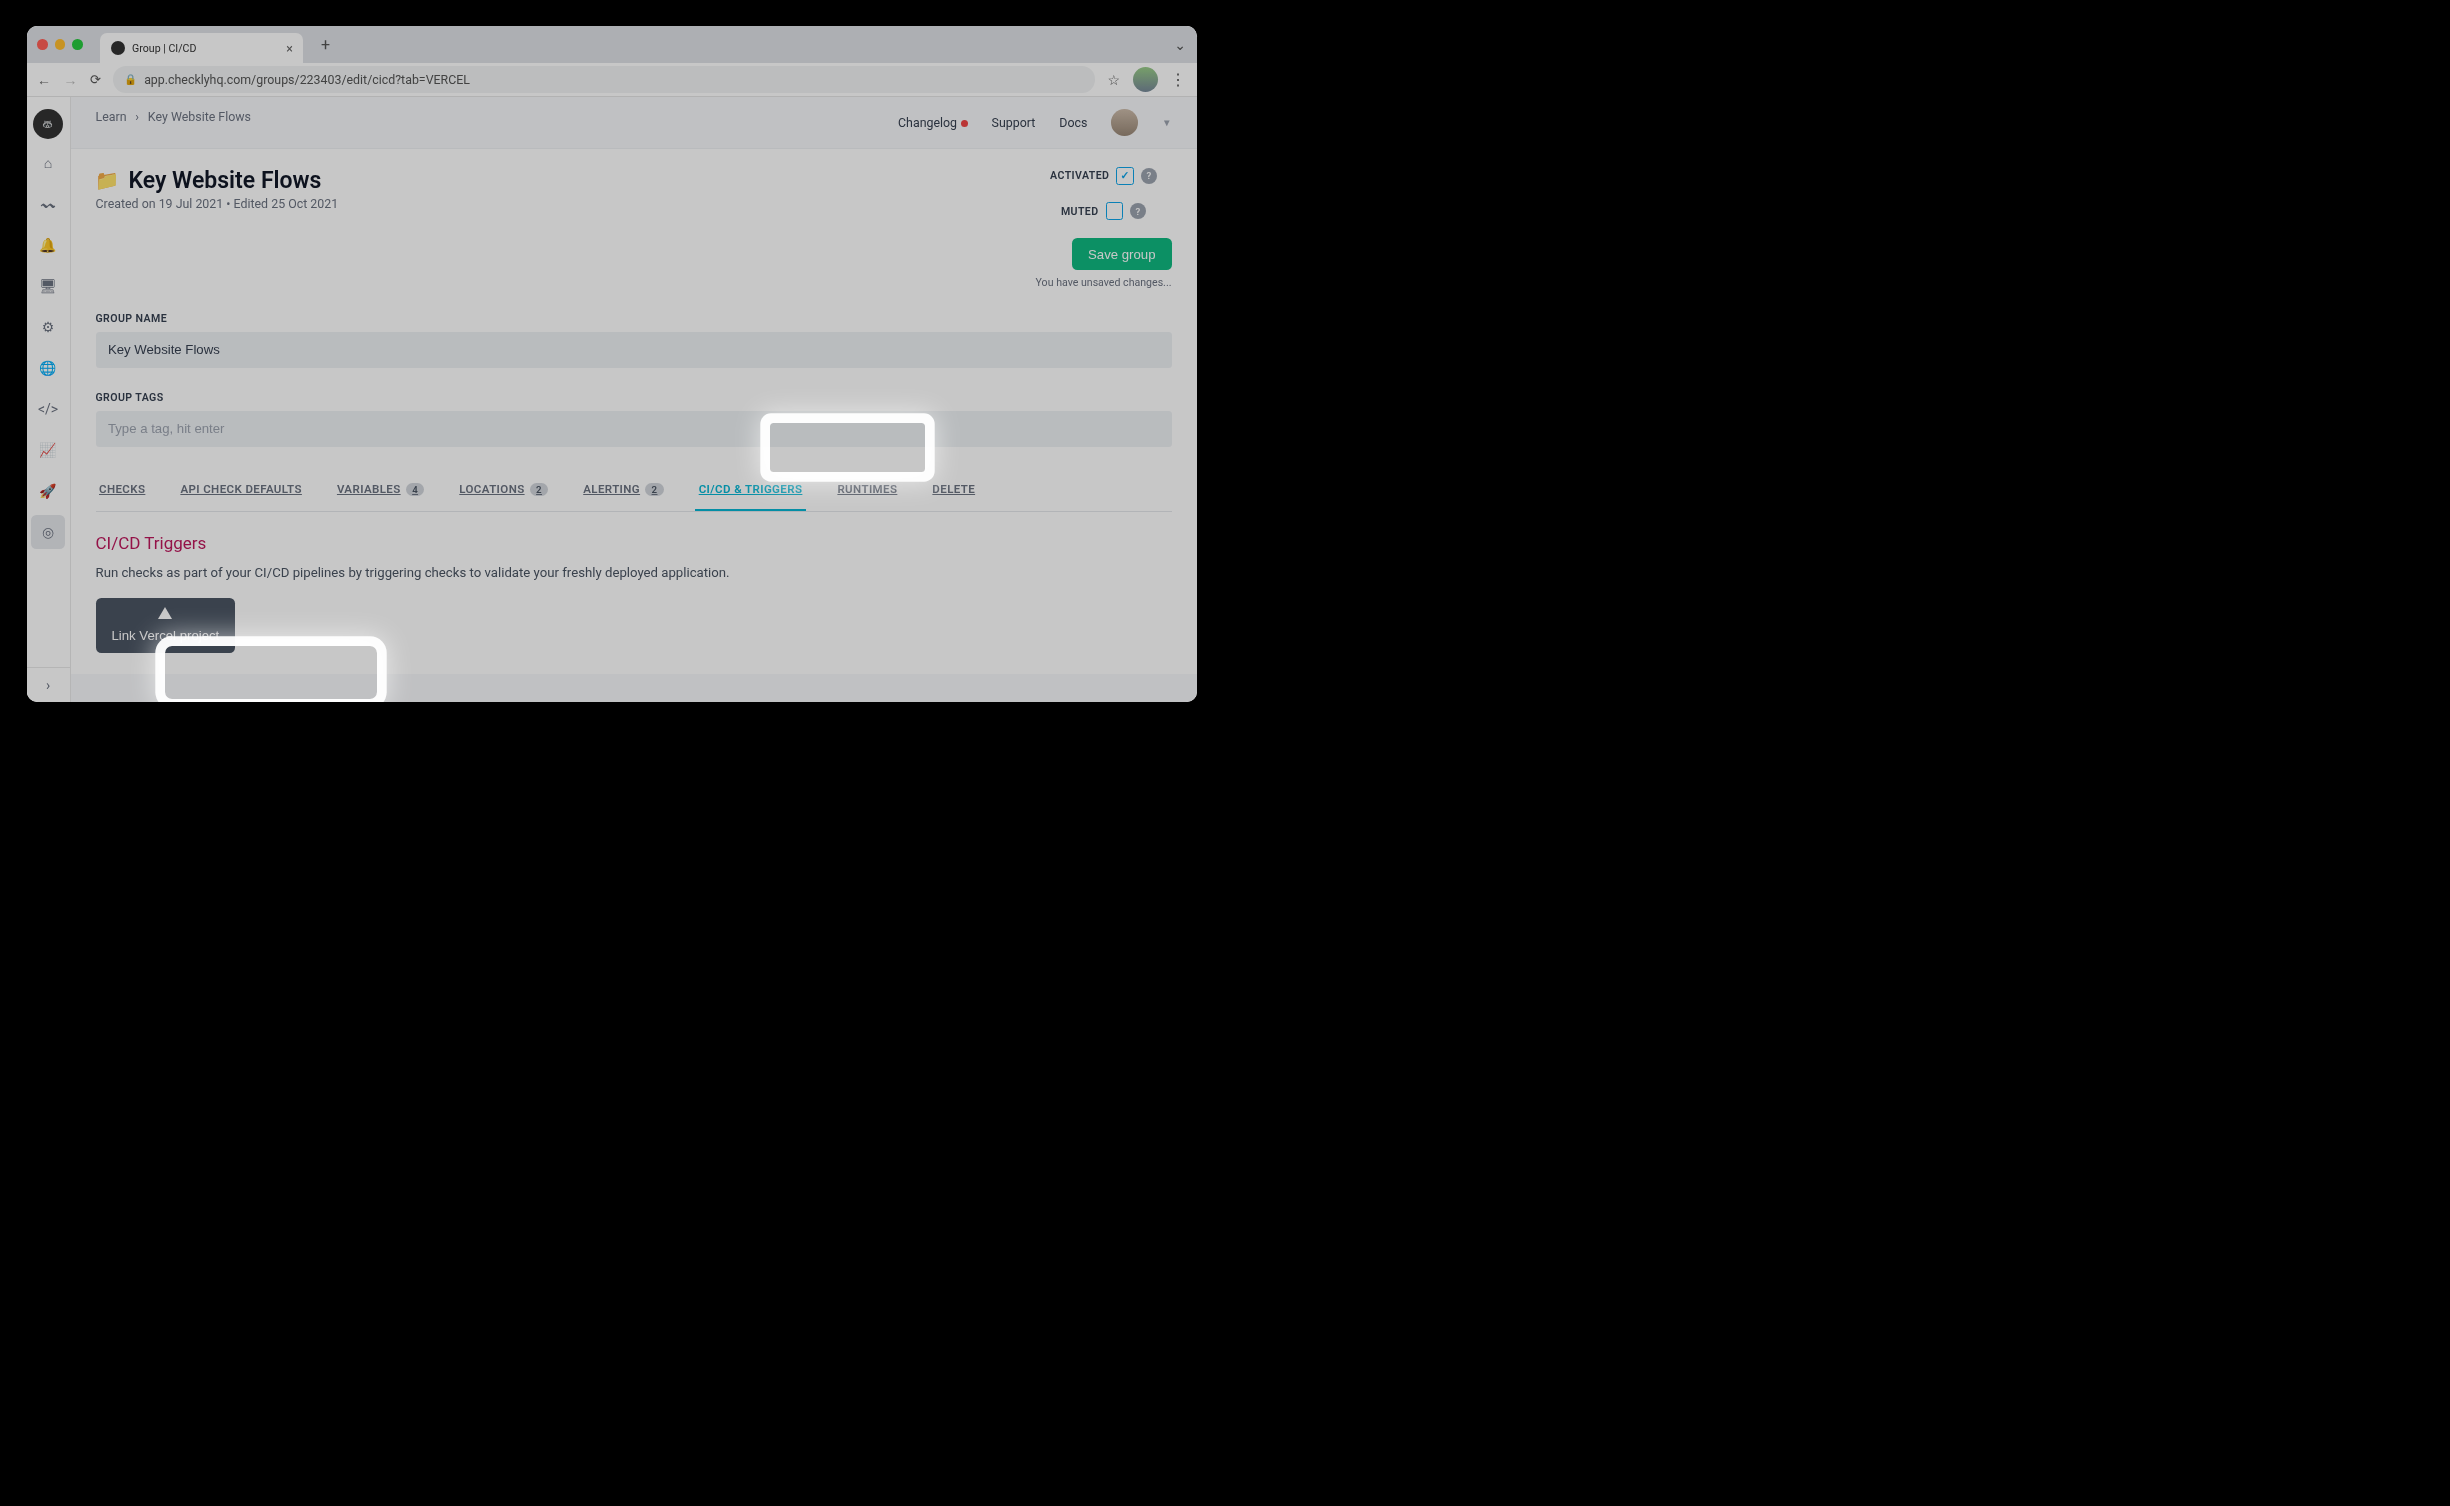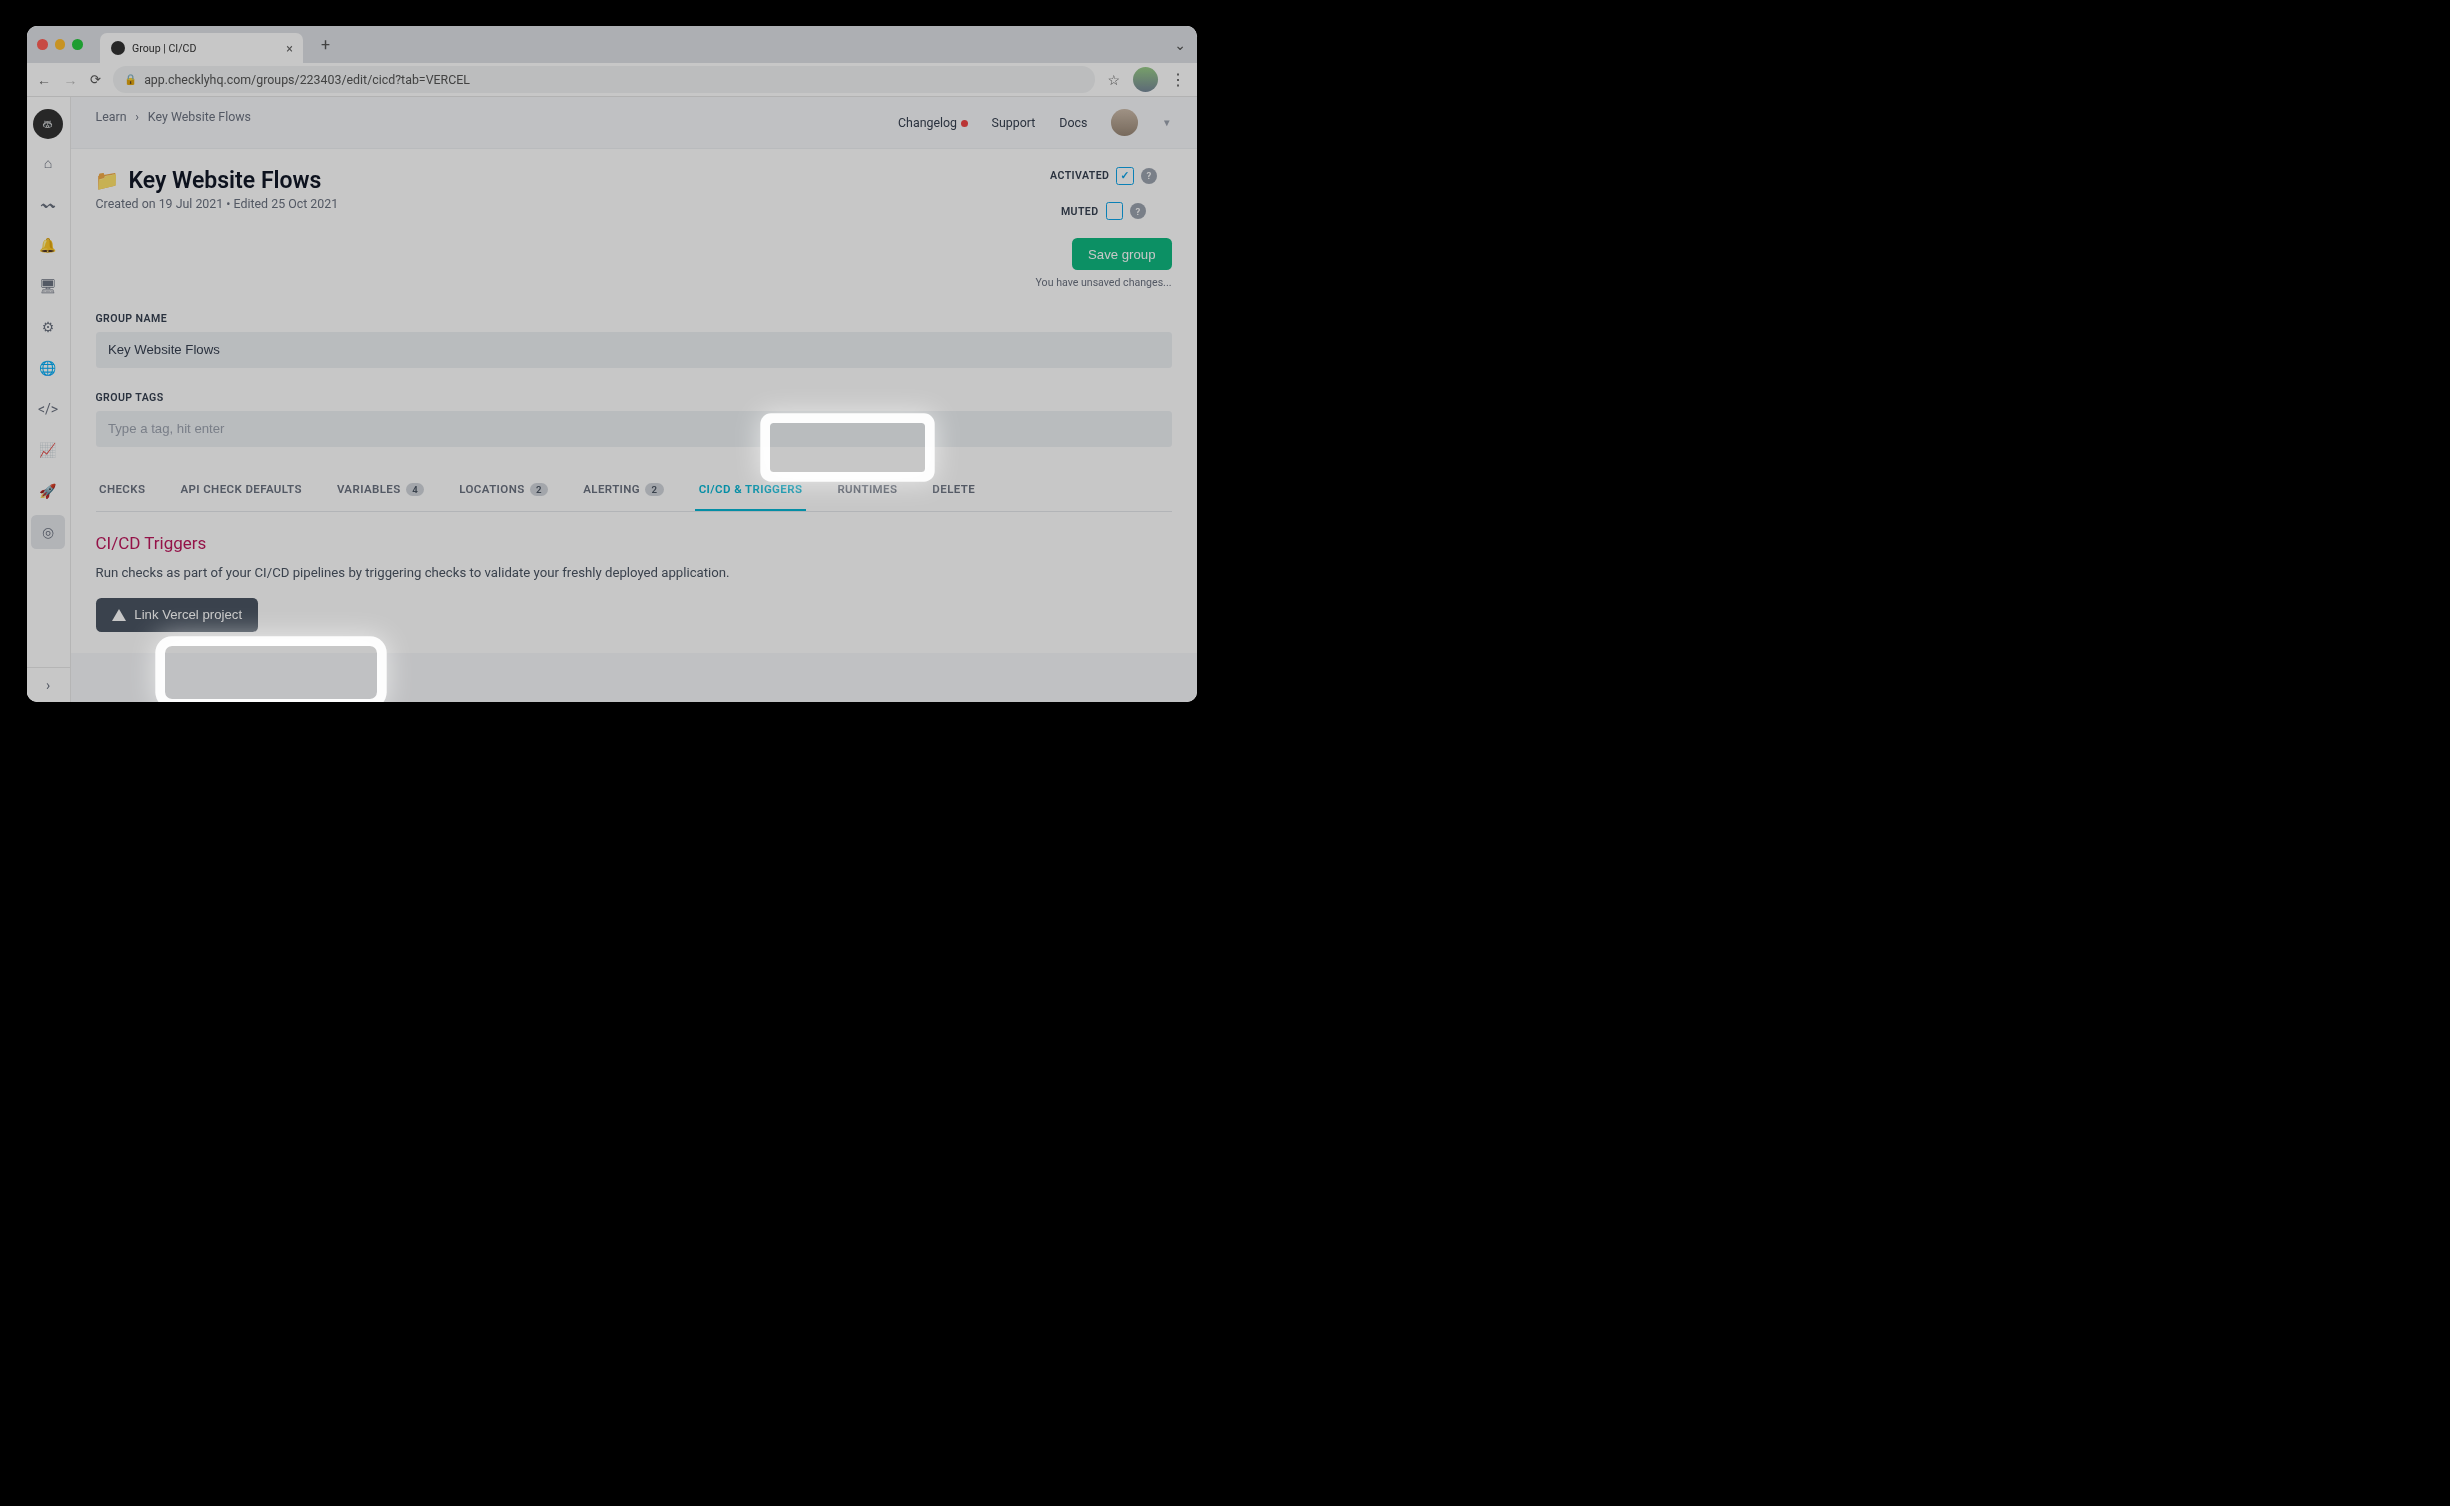--- a/index.html
+++ b/index.html
@@ -50,33 +50,33 @@
 .toggle-group { display: flex; align-items: center; gap: 7px; font-size: 10.6px; font-weight: 600; color: #374151; letter-spacing: 0.4px; }
 .checkbox { width: 17.7px; height: 17.7px; border: 1.8px solid #0ea5e9; border-radius: 2.6px; display: flex; align-items: center; justify-content: center; color: #0ea5e9; font-size: 10.6px; cursor: pointer; }
 .checkbox.empty { border-color: #0ea5e9; }
 .help { width: 16px; height: 16px; background: #9ca3af; border-radius: 50%; color: #fff; font-size: 9.7px; display: flex; align-items: center; justify-content: center; }
 .save-btn { background: #10b981; color: #fff; font-weight: 500; font-size: 13.2px; border: none; padding: 8.8px 16px; border-radius: 5.3px; cursor: pointer; }
 .unsaved { font-size: 10.6px; color: #6b7280; text-align: right; margin-top: 5.3px; }
 .field-label { font-size: 10.6px; font-weight: 600; letter-spacing: 0.4px; color: #374151; margin-top: 23px; margin-bottom: 7px; }
 .input { width: 100%; background: #eef1f4; border: none; padding: 10.6px 12.4px; font-size: 13.2px; color: #374151; border-radius: 3.5px; }
 .input::placeholder { color: #9ca3af; }
 .tabs-row { display: flex; gap: 28px; margin-top: 26.5px; border-bottom: 0.9px solid #e5e7eb; padding-bottom: 0; }
-.tab-item { font-size: 11.5px; font-weight: 600; letter-spacing: 0.4px; color: #6b7280; padding: 8.8px 3.5px 12.4px; cursor: pointer; display: flex; align-items: center; gap: 5.3px; border-bottom: 2.6px solid transparent; }
+.tab-item { font-size: 11.5px; font-weight: 600; letter-spacing: 0.4px; color: #6b7280; padding: 8.8px 3.5px 12.4px; cursor: pointer; display: flex; align-items: center; gap: 5.3px; border-bottom: 2.6px solid transparent; text-decoration: underline; }
 .tab-item.active { color: #06b6d4; border-bottom-color: #06b6d4; }
 .badge { background: #d1d5db; color: #4b5563; font-size: 9.7px; padding: 0.9px 6.2px; border-radius: 8px; font-weight: 600; }
 .section { padding: 21px 0; }
 .section h2 { font-size: 17px; font-weight: 400; color: #be185d; }
 .section p { font-size: 13.2px; color: #4b5563; margin-top: 12.4px; }
 .subtabs { display: flex; gap: 25px; margin-top: 17.7px; }
 .subtab { font-size: 10.6px; font-weight: 600; letter-spacing: 0.4px; color: #6b7280; padding: 8.8px 7px; cursor: pointer; border-bottom: 2.6px solid transparent; }
 .subtab.active { color: #06b6d4; border-bottom-color: #06b6d4; }
 .desc { font-size: 13.2px; color: #4b5563; margin-top: 14px; }
 .desc a { color: #06b6d4; text-decoration: none; }
 .ext-icon { font-size: 10.6px; }
-.link-btn { background: #4b5563; color: #fff; border: none; padding: 9.7px 16px; border-radius: 5.3px; font-size: 13.2px; font-weight: 500; display: flex; align-items: center; gap: 8.8px; cursor: pointer; margin-top: 17.7px; }
+.link-btn { background: #4b5563; color: #fff; border: none; padding: 9.7px 16px; border-radius: 5.3px; font-size: 13.2px; font-weight: 500; display: flex; align-items: center; gap: 8.8px; cursor: pointer; margin-top: 17.7px; flex-direction: column; }
 .vercel-tri { width: 0; height: 0; border-left: 7px solid transparent; border-right: 7px solid transparent; border-bottom: 12.4px solid #fff; }
 .dim-overlay { position: absolute; inset: 0; background: rgba(0,0,0,0.22); pointer-events: none; }
 .highlight-1 { position: absolute; left: 743px; top: 397px; width: 155px; height: 49px; background: rgba(255,255,255,0); box-shadow: 0 0 0 9.7px rgba(255,255,255,0.95), 0 0 26.5px 10.6px rgba(255,255,255,0.6); border-radius: 3.5px; pointer-events: none; }
 .highlight-2 { position: absolute; left: 138px; top: 620px; width: 212px; height: 53px; background: rgba(255,255,255,0); box-shadow: 0 0 0 9.7px rgba(255,255,255,0.95), 0 0 26.5px 10.6px rgba(255,255,255,0.6); border-radius: 7px; pointer-events: none; }
 </style>
 </head>
 <body>
 
 <div class="window">
   <div class="titlebar">

